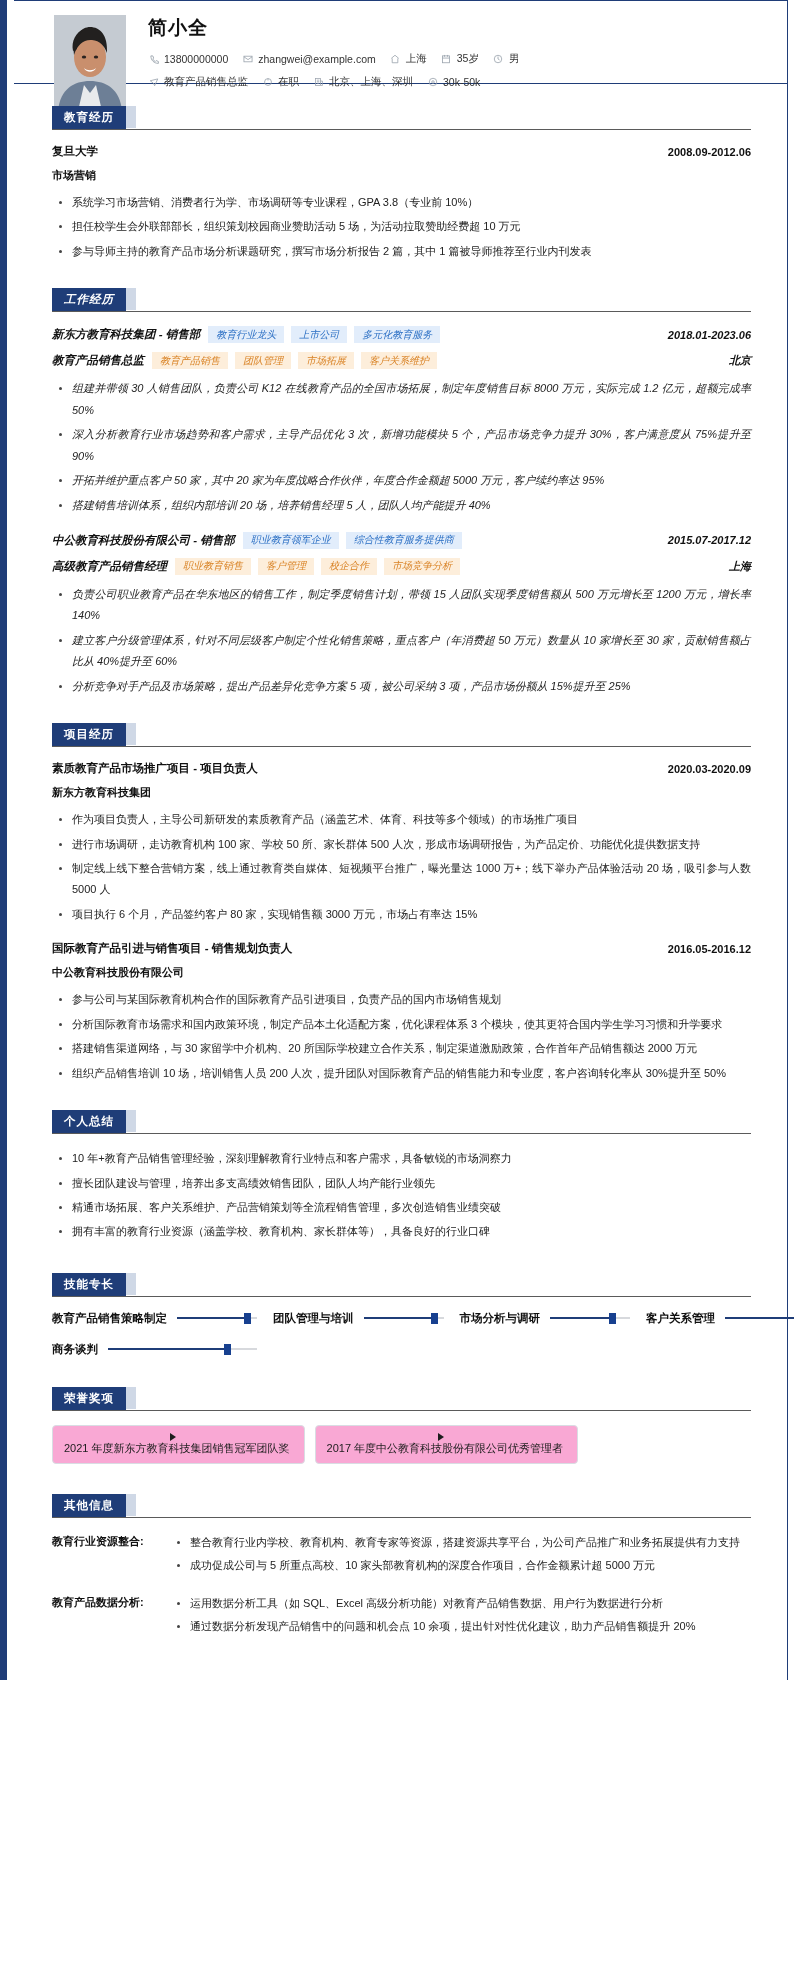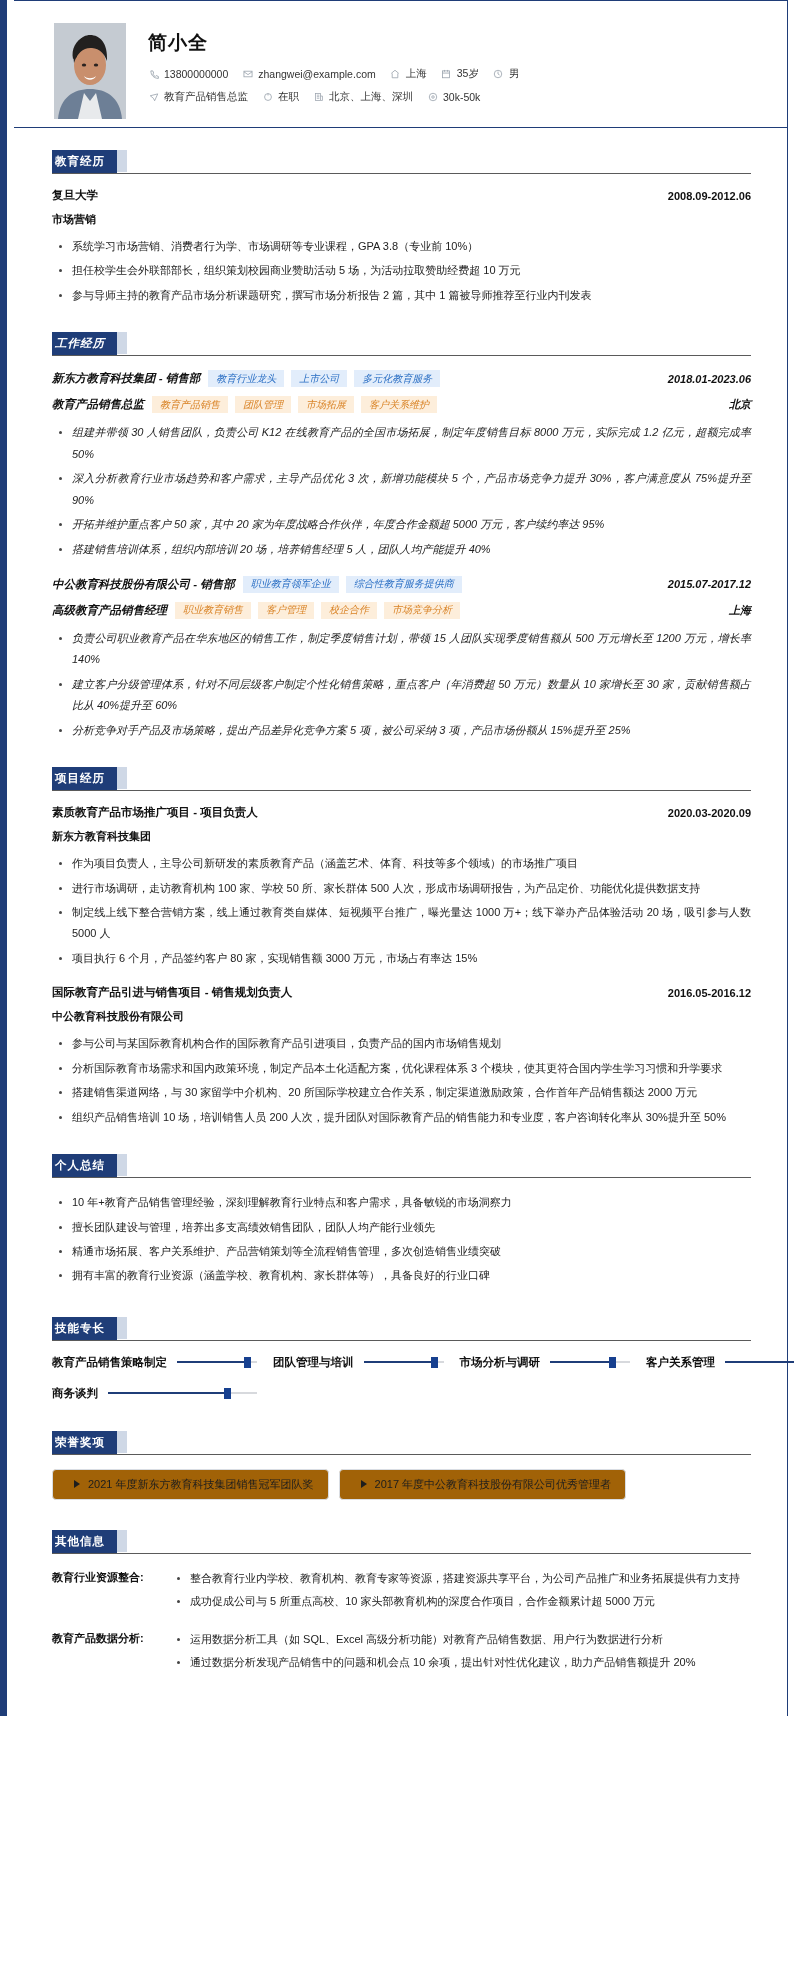--- a/index.html
+++ b/index.html
@@ -26,23 +26,23 @@
   }
 
   
   .header {
     position: relative;
     background: #ffffff;
     border: 1px solid #1f3d78;
     border-left: none;
     border-right: 1px solid #1f3d78;
     margin-right: 6px;
-    height: 128px;
-    display: flex;
-    align-items: center;
+    height: 84px;
+    display: flex;
+    align-items: flex-start;
     padding: 10px 0 0 0;
   }
   .avatar-wrap {
     width: 72px;
     height: 96px;
     margin-left: 40px;
     margin-top: 4px;
     overflow: hidden;
     background: #c3c9d0;
     flex: none;
@@ -101,21 +101,21 @@
     position: relative;
     height: 24px;
     margin-bottom: 14px;
   }
   .sec-head .tag {
     display: inline-block;
     background: #1f3d78;
     color: #fff;
     font-size: 11.5px;
     font-weight: bold;
-    padding: 4px 12px 4px 3px;
+    padding: 4px 12px 4px 12px;
     letter-spacing: 1px;
     position: relative;
     z-index: 2;
     vertical-align: top;
   }
   .sec-head .tail {
     display: inline-block;
     width: 10px;
     height: 22px;
     background: #cfd8e6;
@@ -258,24 +258,25 @@
     display: flex;
     flex-wrap: wrap;
     gap: 10px;
     margin-bottom: 10px;
   }
   .award {
     display: flex;
     align-items: center;
     border: 1px solid #d9dde3;
     border-radius: 4px;
-    padding: 7px 14px 7px 21px;
+    padding: 7px 14px 7px 11px;
     font-size: 11px;
     color: #1d1d1d;
-    background: #a16207;
+    background: #f9a8d4;
+    flex-direction: column;
   }
   .award .tri {
     width: 0; height: 0;
     border-left: 6px solid #1d1d1d;
     border-top: 4px solid transparent;
     border-bottom: 4px solid transparent;
     margin-right: 8px;
     flex: none;
   }
 

